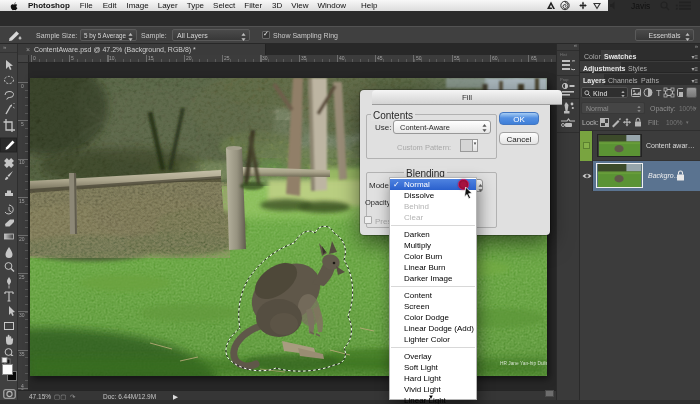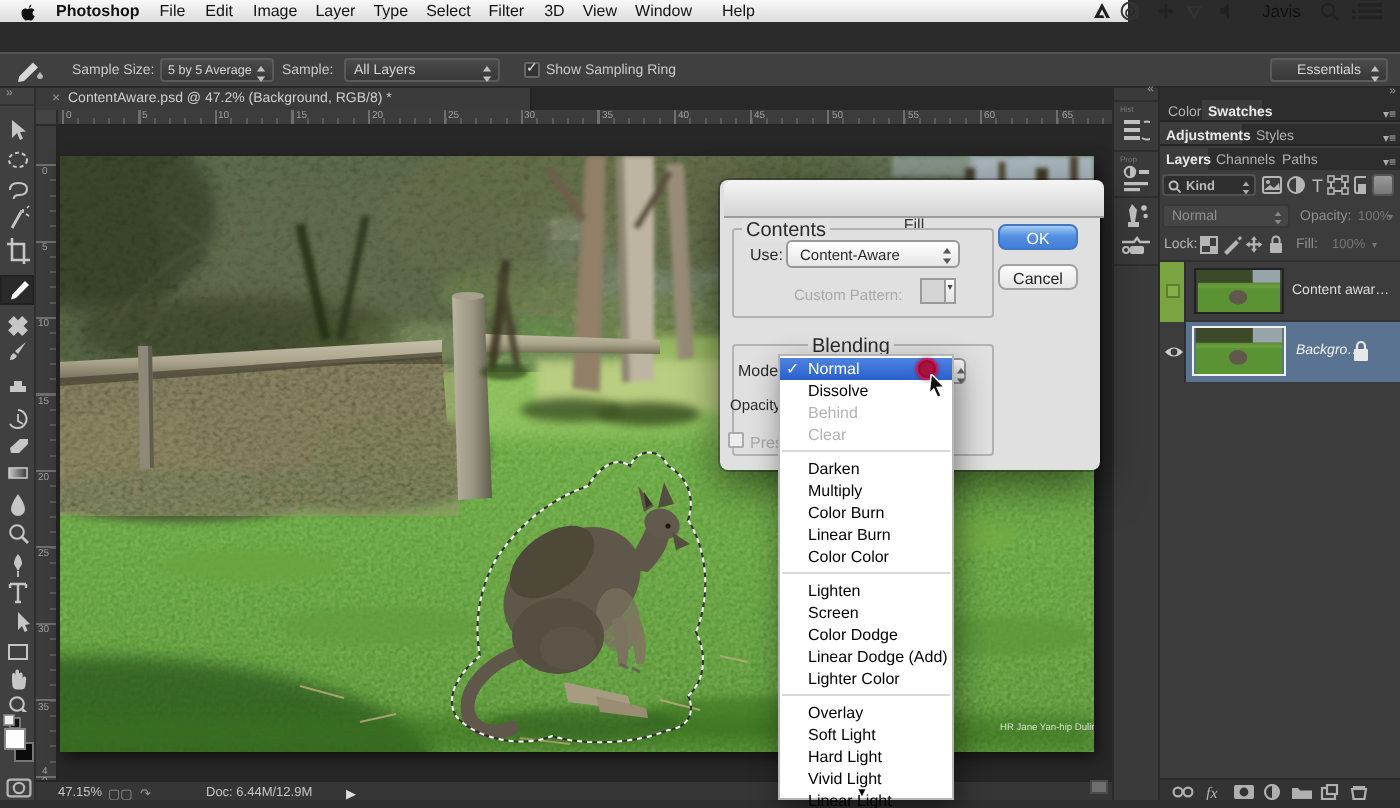--- a/index.html
+++ b/index.html
@@ -1,20 +1,20 @@
 <!DOCTYPE html>
 <html><head>
 <meta charset="utf-8">
 <style>
 html,body{margin:0;padding:0;}
 #app{position:relative;width:700px;height:404px;overflow:hidden;background:#2b2b2b;
   font-family:"Liberation Sans",sans-serif;-webkit-font-smoothing:antialiased;}
 #app *{position:absolute;box-sizing:border-box;}
 
-#menubar{left:0;top:0;width:564px;height:11px;background:linear-gradient(#f8f8f8,#dcdcdc);
+#menubar{left:0;top:0;width:608px;height:11px;background:linear-gradient(#f8f8f8,#dcdcdc);
   font-size:0;color:#111;}
 #menubar .mi{position:static;display:inline-block;margin:0;line-height:11px;font-size:8px;}
 
 #titlebar{left:0;top:11px;width:700px;height:15px;background:linear-gradient(#606060,#414141);
   border-bottom:1px solid #262626;}
 .tl{width:6px;height:6px;border-radius:50%;top:4px;}
 #titletext{width:700px;text-align:center;top:3px;font-size:8px;color:#c9c9c9;}
 
 #optionsbar{left:0;top:26px;width:700px;height:18px;background:#404040;border-top:1px solid #535353;border-bottom:1px solid #282828;font-size:7px;color:#c9c9c9;}
 .obtxt{top:5px;}
@@ -39,21 +39,21 @@
 #dock{left:556px;top:44px;width:24px;height:356px;background:#3a3a3a;border-left:1px solid #2a2a2a;border-right:1px solid #2a2a2a;}
 
 #rightpanel{left:580px;top:44px;width:120px;height:356px;background:#3c3c3c;font-size:7px;color:#c8c8c8;}
 .phead{left:0;width:120px;background:#2d2d2d;}
 .ptab{position:absolute;top:0;height:100%;padding-top:3px;color:#b0b0b0;}
 .ptab.act{background:#3c3c3c;color:#e8e8e8;font-weight:bold;}
 .pmenu{right:2px;top:3px;color:#aaa;font-size:6px;}
 
 #dialog{left:360px;top:90px;width:190px;height:145px;background:#e0e0e0;border-radius:4px;
   box-shadow:0 8px 22px rgba(0,0,0,.55),0 0 0 1px rgba(0,0,0,.25);font-size:8px;color:#2a2a2a;}
-#dlgtitle{left:2px;top:0;width:190px;height:15px;border-radius:4px 4px 0 0;background:linear-gradient(#f5f5f5,#d3d3d3);border-bottom:1px solid #9c9c9c;text-align:center;padding-top:18px;color:#333;}
+#dlgtitle{left:12px;top:0;width:190px;height:15px;border-radius:4px 4px 0 0;background:linear-gradient(#f5f5f5,#d3d3d3);border-bottom:1px solid #9c9c9c;text-align:center;padding-top:3px;color:#333;}
 .fset{border:1px solid #b2b2b2;border-radius:2px;}
 .flabel{font-size:10px;background:#e2e2e2;padding:0 2px;}
 .dbtn{width:40px;height:13px;border-radius:4px;text-align:center;padding-top:2px;font-size:8px;}
 
 #ddmenu{left:389px;top:177px;width:88px;height:223px;background:#fff;border:1px solid #b5b5b5;
   box-shadow:2px 6px 14px rgba(0,0,0,.45);font-size:8px;color:#000;}
 #ddmenu .it{position:static;display:block;height:11px;line-height:11px;padding-left:14px;white-space:nowrap;}
 #ddmenu .dis{color:#b4b4b4;}
 #ddmenu .sep{position:static;display:block;height:4px;}
 #ddmenu .sep div{position:static;height:1px;background:#d8d8d8;margin:2px 1px 0 1px;}
@@ -583,43 +583,28 @@
           <rect x="0" y="8" width="47" height="3" fill="#6aa03c" opacity="0.8"></rect>
           <ellipse cx="23" cy="16" rx="5" ry="4" fill="#60584a"></ellipse>
       </svg>
       <span style="left:68px;top:11px;color:#f0f0f0;font-style:italic;">Backgro…</span>
       <svg style="left:96px;top:9px;" width="9" height="11" viewBox="0 0 9 11">
           <rect x="1" y="4.5" width="7" height="6" rx="0.5" fill="#e8e8e8"></rect>
           <path d="M2.5 4.5 V3 a2 2 0 0 1 4 0 V4.5" fill="none" stroke="#e8e8e8" stroke-width="1.1"></path>
         </svg>
     </div>
 
-    <div style="left:0;top:345px;width:120px;height:11px;background:#333;border-top:1px solid #2a2a2a;">
-      <svg style="left:6px;top:2px;" width="100" height="8" viewBox="0 0 100 8">
-        <circle cx="3" cy="4" r="2.2" fill="none" stroke="#b0b0b0" stroke-width="1.1"></circle>
-          <circle cx="8" cy="4" r="2.2" fill="none" stroke="#b0b0b0" stroke-width="1.1"></circle>
-        <text x="17" y="7" font-size="8" font-style="italic" fill="#b0b0b0" font-family="Liberation Serif">fx</text>
-        <rect x="31" y="0.5" width="10" height="7" rx="1" fill="#b0b0b0"></rect>
-          <circle cx="36" cy="4" r="2.2" fill="#333"></circle>
-        <circle cx="50" cy="4" r="3.5" fill="none" stroke="#b0b0b0" stroke-width="1.1"></circle>
-          <path d="M50 0.5 A3.5 3.5 0 0 1 50 7.5 Z" fill="#b0b0b0"></path>
-        <path d="M60 2 h3 l1 1.2 h6 v4.3 h-10 Z" fill="#b0b0b0"></path>
-        <rect x="75" y="2" width="6.5" height="5.5" fill="none" stroke="#b0b0b0" stroke-width="1.1"></rect>
-          <rect x="77.5" y="0.5" width="5" height="4.5" fill="#333" stroke="#b0b0b0" stroke-width="1.1"></rect>
-        <path d="M90 2.5 h7 l-0.8 5 h-5.4 Z M91 2.5 v-1 h5 v1" fill="none" stroke="#b0b0b0" stroke-width="1.1"></path>
-      </svg>
-    </div>
   </div>
 
   <div id="dialog">
     <div id="dlgtitle">Fill</div>
     <div class="fset" style="left:6px;top:24px;width:131px;height:45px;"></div>
     <span class="flabel" style="left:11px;top:20px;">Contents</span>
     <span style="left:15px;top:33px;">Use:</span>
-    <div style="left:33px;top:30px;width:87px;height:14px;background:linear-gradient(#ffffff,#e6e6e6);border:1px solid #989898;border-radius:3px;padding:2px 0 0 6px;font-size:7.5px;">Content-Aware<svg class="uda" style="right:3px;top:2px;" width="5" height="10" viewBox="0 0 5 10.6" fill="#555">
+    <div style="left:33px;top:30px;width:98px;height:14px;background:linear-gradient(#ffffff,#e6e6e6);border:1px solid #989898;border-radius:3px;padding:2px 0 0 6px;font-size:7.5px;">Content-Aware<svg class="uda" style="right:3px;top:2px;" width="5" height="10" viewBox="0 0 5 10.6" fill="#555">
           <use href="#udasym"></use>
         </svg></div>
     <span style="left:37px;top:53px;color:#a8a8a8;font-size:7.5px;">Custom Pattern:</span>
     <div style="left:100px;top:49px;width:13px;height:13px;background:#d5d5d5;border:1px solid #9a9a9a;"></div>
     <div style="left:113px;top:49px;width:5px;height:13px;background:linear-gradient(#fdfdfd,#e2e2e2);border:1px solid #9a9a9a;border-left:none;font-size:5px;color:#444;text-align:center;">▾</div>
     <div class="fset" style="left:6px;top:82px;width:131px;height:56px;"></div>
     <span class="flabel" style="left:11px;top:78px;margin-left:33px;">Blending</span>
     <span style="left:9px;top:91px;">Mode:</span>
     <span style="left:5px;top:108px;font-size:7.5px;">Opacity:</span>
     <div style="left:4px;top:126px;width:8px;height:8px;background:#eee;border:1px solid #aaa;border-radius:1px;"></div>
@@ -639,25 +624,25 @@
     <span class="it">Dissolve</span>
     <span class="it dis">Behind</span>
     <span class="it dis">Clear</span>
     <span class="sep">
         <div></div>
       </span>
     <span class="it">Darken</span>
     <span class="it">Multiply</span>
     <span class="it">Color Burn</span>
     <span class="it">Linear Burn</span>
-    <span class="it">Color Color</span>
+    <span class="it">Darker Image</span>
     <span class="sep">
         <div></div>
       </span>
-    <span class="it">Lighten</span>
+    <span class="it">Content</span>
     <span class="it">Screen</span>
     <span class="it">Color Dodge</span>
     <span class="it">Linear Dodge (Add)</span>
     <span class="it">Lighter Color</span>
     <span class="sep">
         <div></div>
       </span>
     <span class="it">Overlay</span>
     <span class="it">Soft Light</span>
     <span class="it">Hard Light</span>

